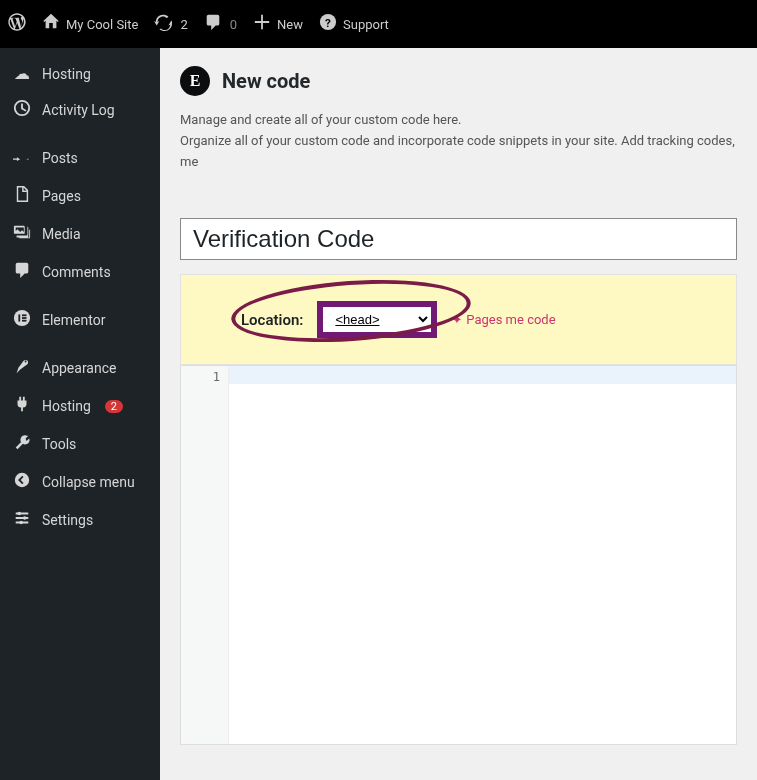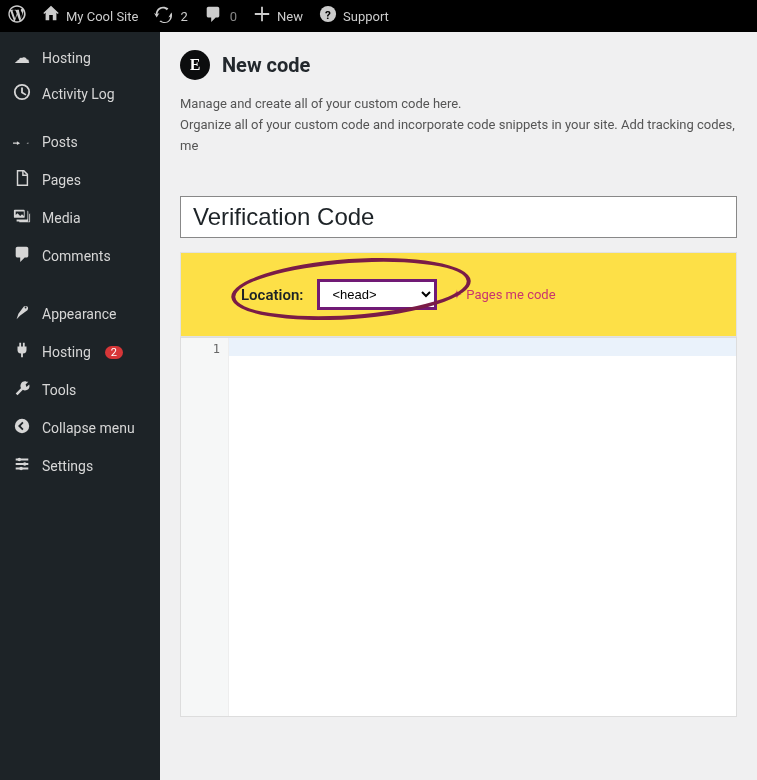--- a/index.html
+++ b/index.html
@@ -1,45 +1,45 @@
 <!DOCTYPE html>
 <html><head>
 <meta charset="utf-8">
 <style>
 * { box-sizing: border-box; margin: 0; padding: 0; }
 body { font-family: -apple-system, BlinkMacSystemFont, "Segoe UI", Roboto, sans-serif; background: #f0f0f1; overflow: hidden; }
 .wrap { width: 757px; height: 780px; display: flex; flex-direction: column; }
 
 
-.adminbar { background: #000; color: #ccc; height: 32px; display: flex; align-items: center; font-size: 13px; }
+.adminbar { background: #000; color: #ccc; height: 48px; display: flex; align-items: center; font-size: 13px; }
 .adminbar a { color: #ccc; text-decoration: none; display: flex; align-items: center; gap: 6px; padding: 0 8px; height: 32px; }
 .adminbar .ab-icon { font-size: 16px; }
 .adminbar .count { color: #ccc; margin-left: 2px; }
 
 
 .main { flex: 1; display: flex; min-height: 0; }
 .sidebar { width: 160px; background: #1d2327; color: #fff; padding-top: 8px; font-size: 14px; }
 .sidebar ul { list-style: none; }
 .sidebar li { display: flex; align-items: center; gap: 10px; padding: 8px 12px; color: #d6d6d6; cursor: pointer; }
 .sidebar li.sep { height: 10px; padding: 0; }
 .sidebar .micon { width: 20px; text-align: center; font-size: 16px; }
 .sidebar .badge { background: #d63638; color: #fff; border-radius: 10px; font-size: 11px; padding: 0 6px; margin-left: 4px; }
 
 
 .content { flex: 1; background: #f0f0f1; display: flex; flex-direction: column; min-width: 0; }
 .page-head { display: flex; align-items: center; gap: 12px; padding: 18px 20px 14px; }
 .page-head .e-icon { width: 30px; height: 30px; background: #0c0d0e; border-radius: 50%; display: flex; align-items: center; justify-content: center; color: #fff; font-weight: bold; font-size: 16px; font-family: Georgia, serif; }
 .page-head h1 { font-size: 20px; font-weight: 700; color: #23282d; }
 .intro { padding: 0 20px 32px; color: #555; font-size: 13px; line-height: 1.6; }
-.titlebox { margin: 8px 20px 14px; }
+.titlebox { margin: 14px 20px 14px; }
 .titlebox input { width: 100%; padding: 6px 12px; font-size: 24px; border: 1px solid #888; background: #fff; color: #1d2327; }
-.panel { margin: 0 20px; border: 1px solid #e2e2e2; background: #fde047; }
+.panel { margin: 0 20px; border: 1px solid #e2e2e2; background: #fef9c3; }
 .loc-row { position: relative; display: flex; align-items: center; gap: 14px; padding: 26px 40px 26px 60px; }
 .loc-row label { font-weight: 600; font-size: 15px; color: #1d2327; }
-.loc-row select { padding: 4px 28px 4px 8px; border: 3px solid #701a75; background: #fff; font-size: 13px; min-width: 120px; }
+.loc-row select { padding: 4px 28px 4px 8px; border: 6px solid #701a75; background: #fff; font-size: 13px; min-width: 120px; text-decoration: underline; }
 .write-link { color: #c9356e; font-size: 13px; text-decoration: none; display: flex; align-items: center; gap: 4px; }
 .annot { position: absolute; left: 50px; top: 6px; width: 240px; height: 60px; border: 4px solid #7a1c47; border-radius: 50%; transform: rotate(-4deg); pointer-events: none; }
 .editor { margin: 0 20px 20px; display: flex; border: 1px solid #ddd; background: #fff; min-height: 380px; }
 .gutter { width: 48px; background: #f6f7f7; border-right: 1px solid #eee; text-align: right; padding: 4px 8px; color: #666; font-size: 12px; font-family: Menlo, Consolas, monospace; }
 .code { flex: 1; }
 .code-line1 { background: #eaf2fb; height: 18px; width: 100%; }
 .icon-svg { width: 18px; height: 18px; fill: currentColor; }
 </style>
 </head>
 <body>
@@ -131,20 +131,30 @@
               </svg></span>
             <span>Media</span>
           </li>
         <li>
             <span class="micon"><svg class="icon-svg" viewBox="0 0 20 20">
                 <path d="M5 2h10c1.1 0 2 .9 2 2v8c0 1.1-.9 2-2 2h-2l-5 5v-5H5c-1.1 0-2-.9-2-2V4c0-1.1.9-2 2-2z"></path>
               </svg></span>
             <span>Comments</span>
           </li>
         <li class="sep"></li>
+        <li>
+            <span class="micon"><svg class="icon-svg" viewBox="0 0 20 20">
+                <circle cx="10" cy="10" r="9"></circle>
+                <rect x="6" y="6" width="2" height="8" fill="#1d2327"></rect>
+                <rect x="10" y="6" width="5" height="2" fill="#1d2327"></rect>
+                <rect x="10" y="9" width="5" height="2" fill="#1d2327"></rect>
+                <rect x="10" y="12" width="5" height="2" fill="#1d2327"></rect>
+              </svg></span>
+            <span>Elementor</span>
+          </li>
         <li class="sep"></li>
         <li>
             <span class="micon"><svg class="icon-svg" viewBox="0 0 20 20">
                 <path d="M4 18l2-6 6-8c1-1 3-1 4 0s1 3 0 4l-8 6zM14 4a1 1 0 100 2 1 1 0 000-2z"></path>
               </svg></span>
             <span>Appearance</span>
           </li>
         <li>
             <span class="micon"><svg class="icon-svg" viewBox="0 0 20 20">
                 <path d="M7 2v4H5v4c0 2 1 4 4 4v4h2v-4c3 0 4-2 4-4V6h-2V2h-2v4H9V2z"></path>

